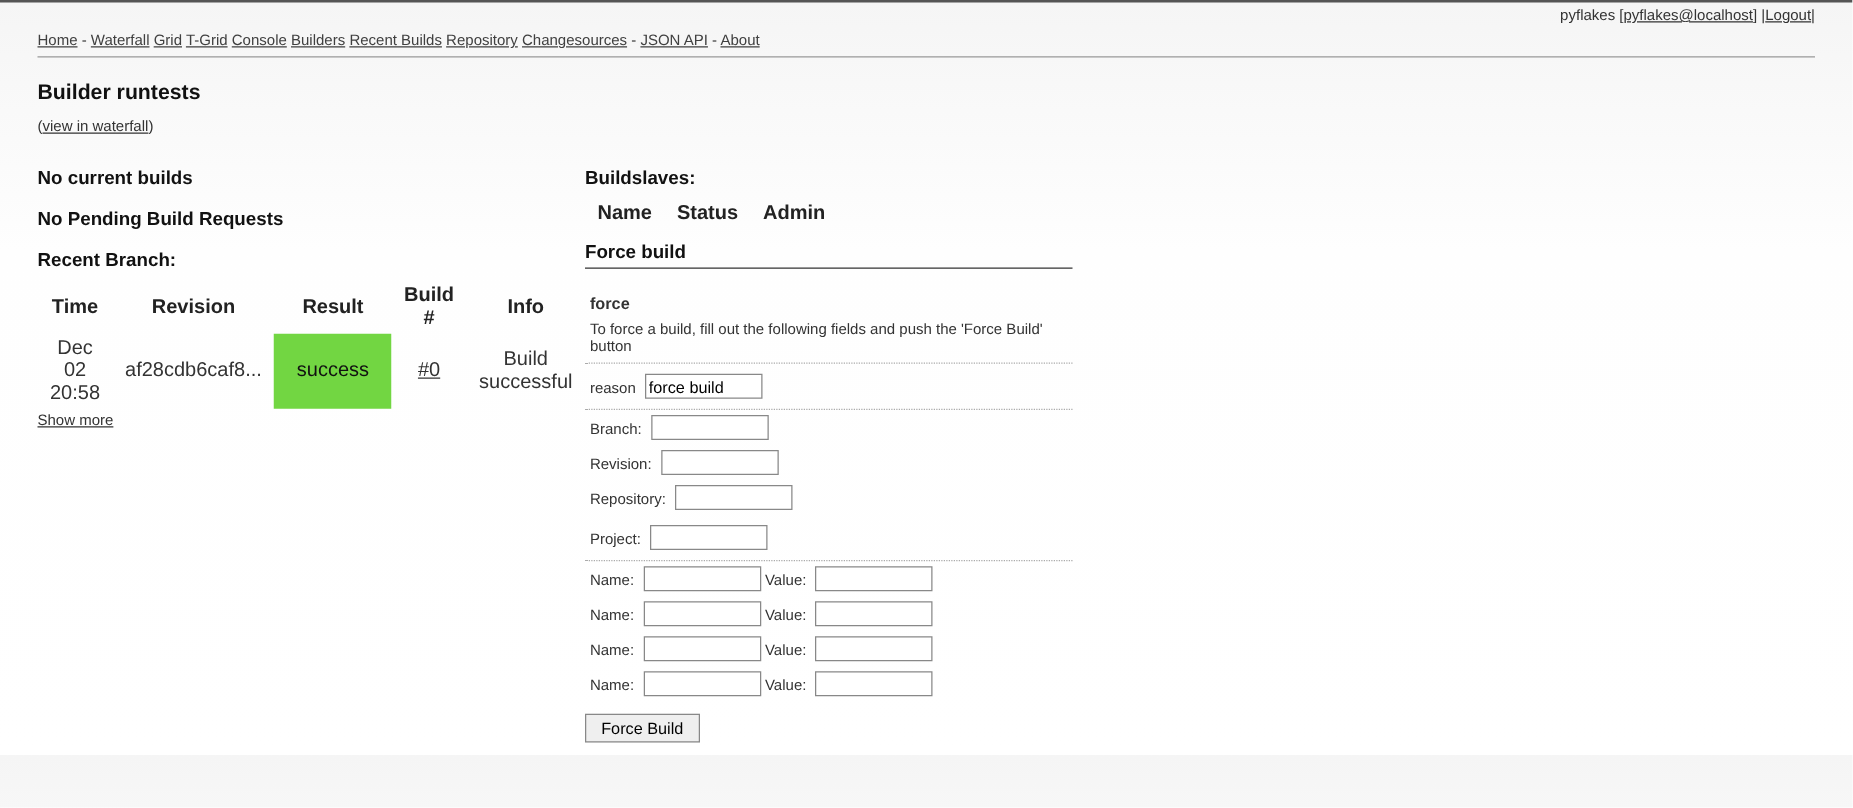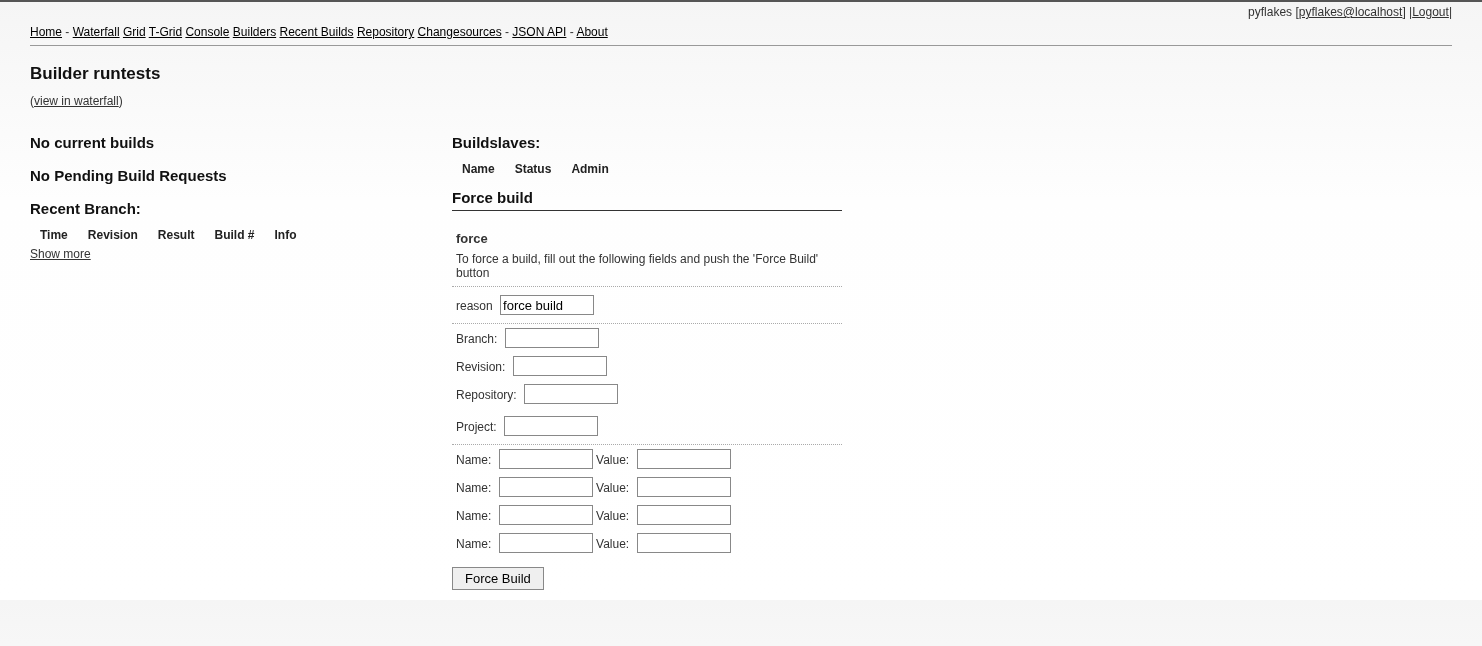--- a/index.html
+++ b/index.html
@@ -22,21 +22,21 @@
   .user-bar a {
     color: #333;
     text-decoration: underline;
   }
   .nav-bar {
     font-size: 12px;
     padding: 6px 30px 6px 30px;
     color: #333;
   }
   .nav-bar a {
-    color: #000000;
+    color: #404040;
     text-decoration: underline;
   }
   .nav-hr {
     margin: 0 30px;
     border: none;
     border-top: 1px solid #999;
   }
   .container {
     padding: 0 30px 10px 30px;
   }
@@ -70,21 +70,21 @@
   }
   .left-col {
     width: 422px;
     vertical-align: top;
   }
   .right-col {
     vertical-align: top;
   }
   table.info {
     border-collapse: collapse;
-    font-size: 12px;
+    font-size: 16px;
   }
   table.info th {
     font-weight: bold;
     padding: 3px 10px;
     text-align: center;
     color: #222;
   }
   table.info td {
     padding: 3px 10px;
     text-align: center;
@@ -200,20 +200,27 @@
 
         <table class="info">
           <tbody>
                 <tr>
             <th>Time</th>
             <th>Revision</th>
             <th>Result</th>
             <th>Build #</th>
             <th>Info</th>
           </tr>
+          <tr>
+            <td>Dec 02 20:58</td>
+            <td>af28cdb6caf8...</td>
+            <td class="success-cell">success</td>
+            <td><a href="#" class="plain">#0</a></td>
+            <td>Build successful</td>
+          </tr>
         </tbody>
             </table>
         <div style="font-size:12px;margin-top:2px;">
           <a href="#" class="plain">Show more</a>
         </div>
       </td>
 
       <td class="right-col">
         <h2>Buildslaves:</h2>
         <table class="info">

